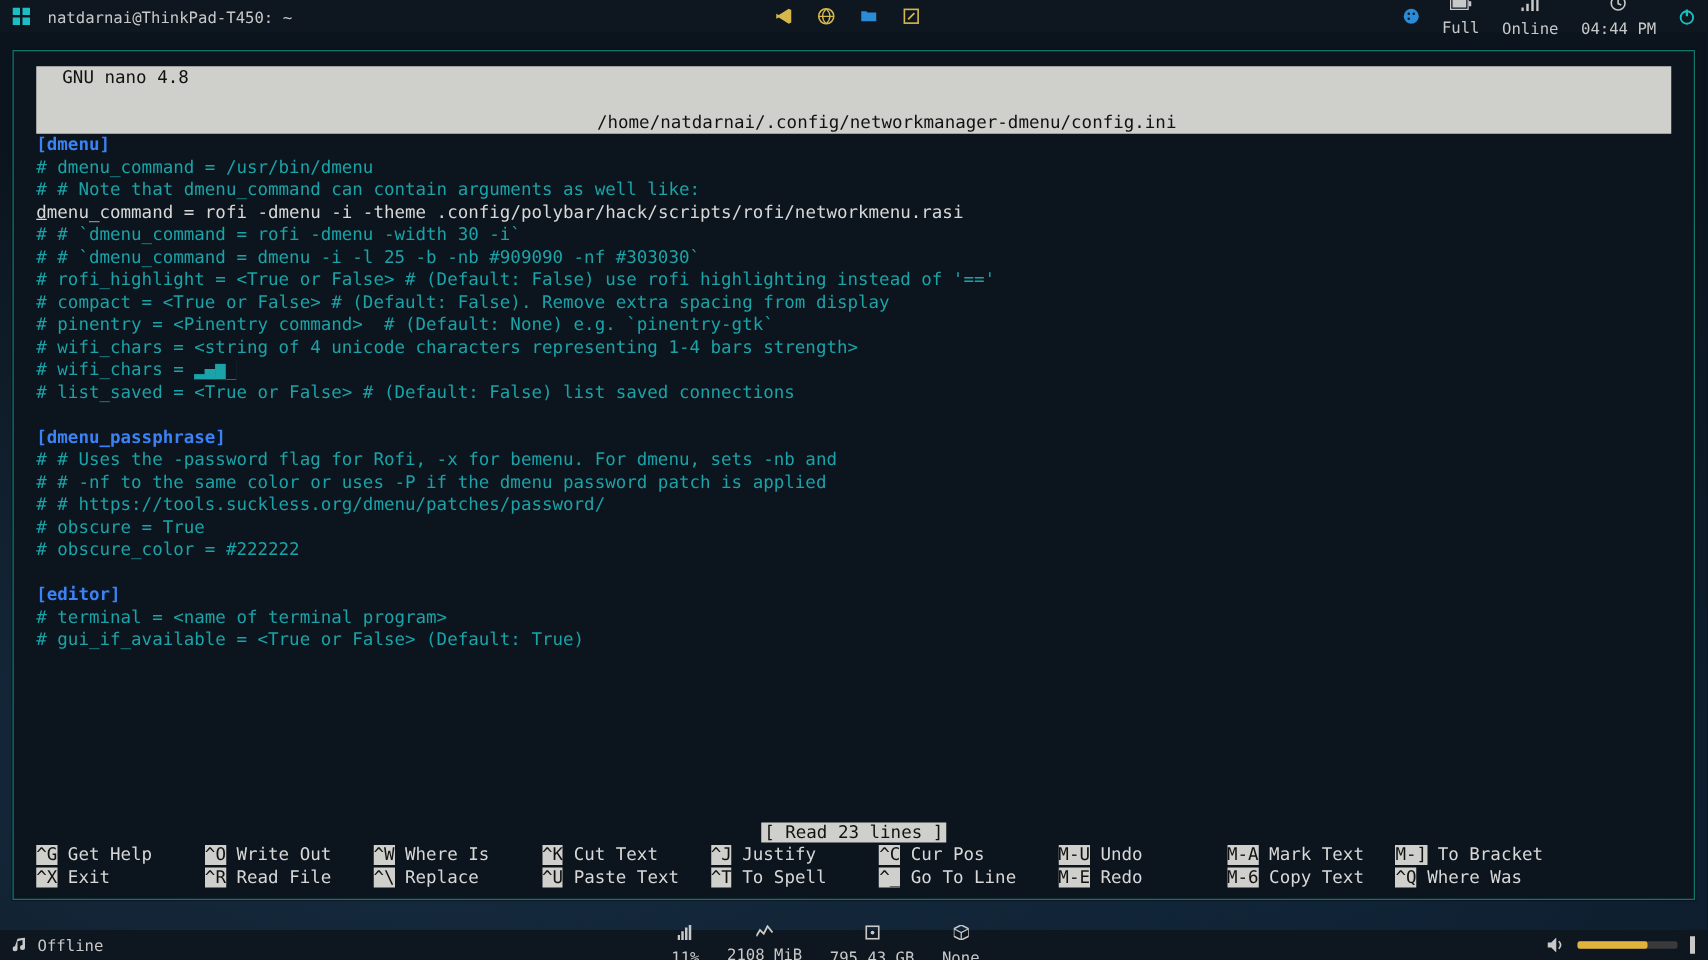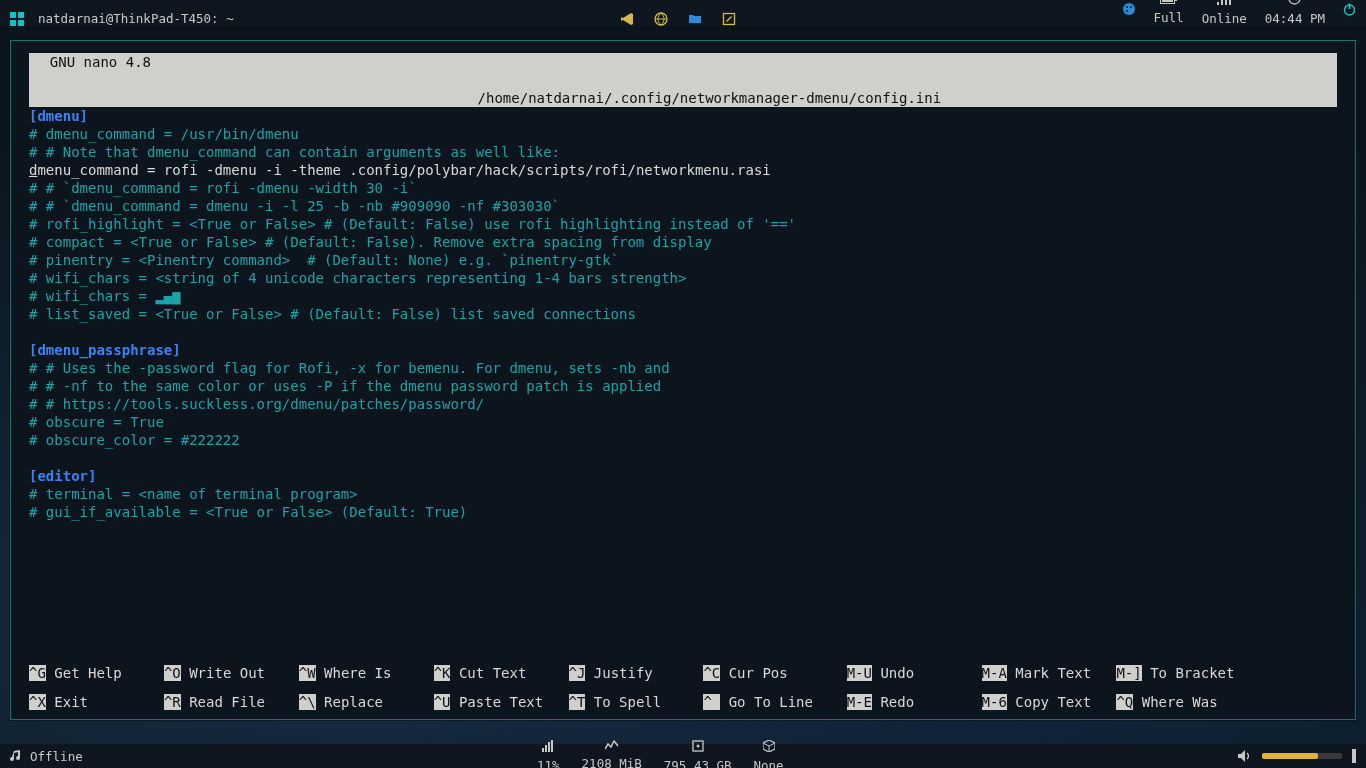--- a/index.html
+++ b/index.html
@@ -20,21 +20,21 @@
                radial-gradient(ellipse at 80% 90%, rgba(20,50,80,.5), transparent 60%),
                #0b141c;
     z-index:0;
   }
 
   
   .topbar{
     position:relative; z-index:2;
     height:26px;
     background:#0e1720;
-    display:flex; align-items:flex-end;
+    display:flex; align-items:center;
     padding:0 10px;
     font-size:12.5px;
     color:#c8c8c8;
   }
   .topbar .left{ display:flex; align-items:center; gap:14px; }
   .topbar .center{ flex:1; display:flex; justify-content:center; gap:20px; }
   .topbar .right{ display:flex; align-items:center; gap:18px; }
   .tb-ico{ display:inline-flex; align-items:center; }
   .tb-ico.accent{ color:#1abfc4; }
   .tb-item{ display:flex; align-items:center; gap:6px;flex-direction:column; }
@@ -85,21 +85,20 @@
     line-height:18px;
     margin-top:auto;
   }
   .status-read span{ background:#cfd0cc; color:#111; padding:0 2px; }
 
   .shortcuts{
     font-size:14px;
     line-height:18px;
     white-space:pre;
     color:#d8d8d8;
-    margin-top:11px;
   }
   .k{ background:#cfd0cc; color:#111; }
 
   
   .bottombar{
     position:absolute; bottom:0; left:0; right:0;
     z-index:2;
     height:24px;
     background:#0e1720;
     display:flex; align-items:center;
@@ -213,20 +212,21 @@
 <div class="term">
   <div class="titlebar">
     <span class="app">  GNU nano 4.8</span>
     <span class="spacer"></span>
     <span class="path">/home/natdarnai/.config/networkmanager-dmenu/config.ini</span>
     <span class="spacer2"></span>
   </div>
 
   <div class="code" id="code-area"><div class="h">[dmenu]</div><div class="c"># dmenu_command = /usr/bin/dmenu</div><div class="c"># # Note that dmenu_command can contain arguments as well like:</div><div><span class="underline">d</span>menu_command = rofi -dmenu -i -theme .config/polybar/hack/scripts/rofi/networkmenu.rasi</div><div class="c"># # `dmenu_command = rofi -dmenu -width 30 -i`</div><div class="c"># # `dmenu_command = dmenu -i -l 25 -b -nb #909090 -nf #303030`</div><div class="c"># rofi_highlight = &lt;True or False&gt; # (Default: False) use rofi highlighting instead of '=='</div><div class="c"># compact = &lt;True or False&gt; # (Default: False). Remove extra spacing from display</div><div class="c"># pinentry = &lt;Pinentry command&gt;  # (Default: None) e.g. `pinentry-gtk`</div><div class="c"># wifi_chars = &lt;string of 4 unicode characters representing 1-4 bars strength&gt;</div><div><span class="c"># wifi_chars = </span><span class="bars">▂▄▆</span><span class="cursor">█</span></div><div class="c"># list_saved = &lt;True or False&gt; # (Default: False) list saved connections</div><div>&nbsp;</div><div class="h">[dmenu_passphrase]</div><div class="c"># # Uses the -password flag for Rofi, -x for bemenu. For dmenu, sets -nb and</div><div class="c"># # -nf to the same color or uses -P if the dmenu password patch is applied</div><div class="c"># # https://tools.suckless.org/dmenu/patches/password/</div><div class="c"># obscure = True</div><div class="c"># obscure_color = #222222</div><div>&nbsp;</div><div class="h">[editor]</div><div class="c"># terminal = &lt;name of terminal program&gt;</div><div class="c"># gui_if_available = &lt;True or False&gt; (Default: True)</div></div>
 
+  <div class="status-read"><span>[ Read 23 lines ]</span></div>
 
   <div class="shortcuts" id="sc1"><span class="k">^G</span> Get Help     <span class="k">^O</span> Write Out    <span class="k">^W</span> Where Is     <span class="k">^K</span> Cut Text     <span class="k">^J</span> Justify      <span class="k">^C</span> Cur Pos       <span class="k">M-U</span> Undo        <span class="k">M-A</span> Mark Text   <span class="k">M-]</span> To Bracket</div>
   <div class="shortcuts" id="sc2"><span class="k">^X</span> Exit         <span class="k">^R</span> Read File    <span class="k">^\</span> Replace      <span class="k">^U</span> Paste Text   <span class="k">^T</span> To Spell     <span class="k">^_</span> Go To Line    <span class="k">M-E</span> Redo        <span class="k">M-6</span> Copy Text   <span class="k">^Q</span> Where Was  </div>
 </div>
 
 <div class="bottombar">
   <div class="left">
     <span class="tb-ico">
         <svg width="12" height="12" viewBox="0 0 12 12">
           <path d="M4 1 L10 0 V8 A2 2 0 1 1 8 6 V2 L4 3 V9 A2 2 0 1 1 2 7 Z" fill="#c8c8c8"></path>

